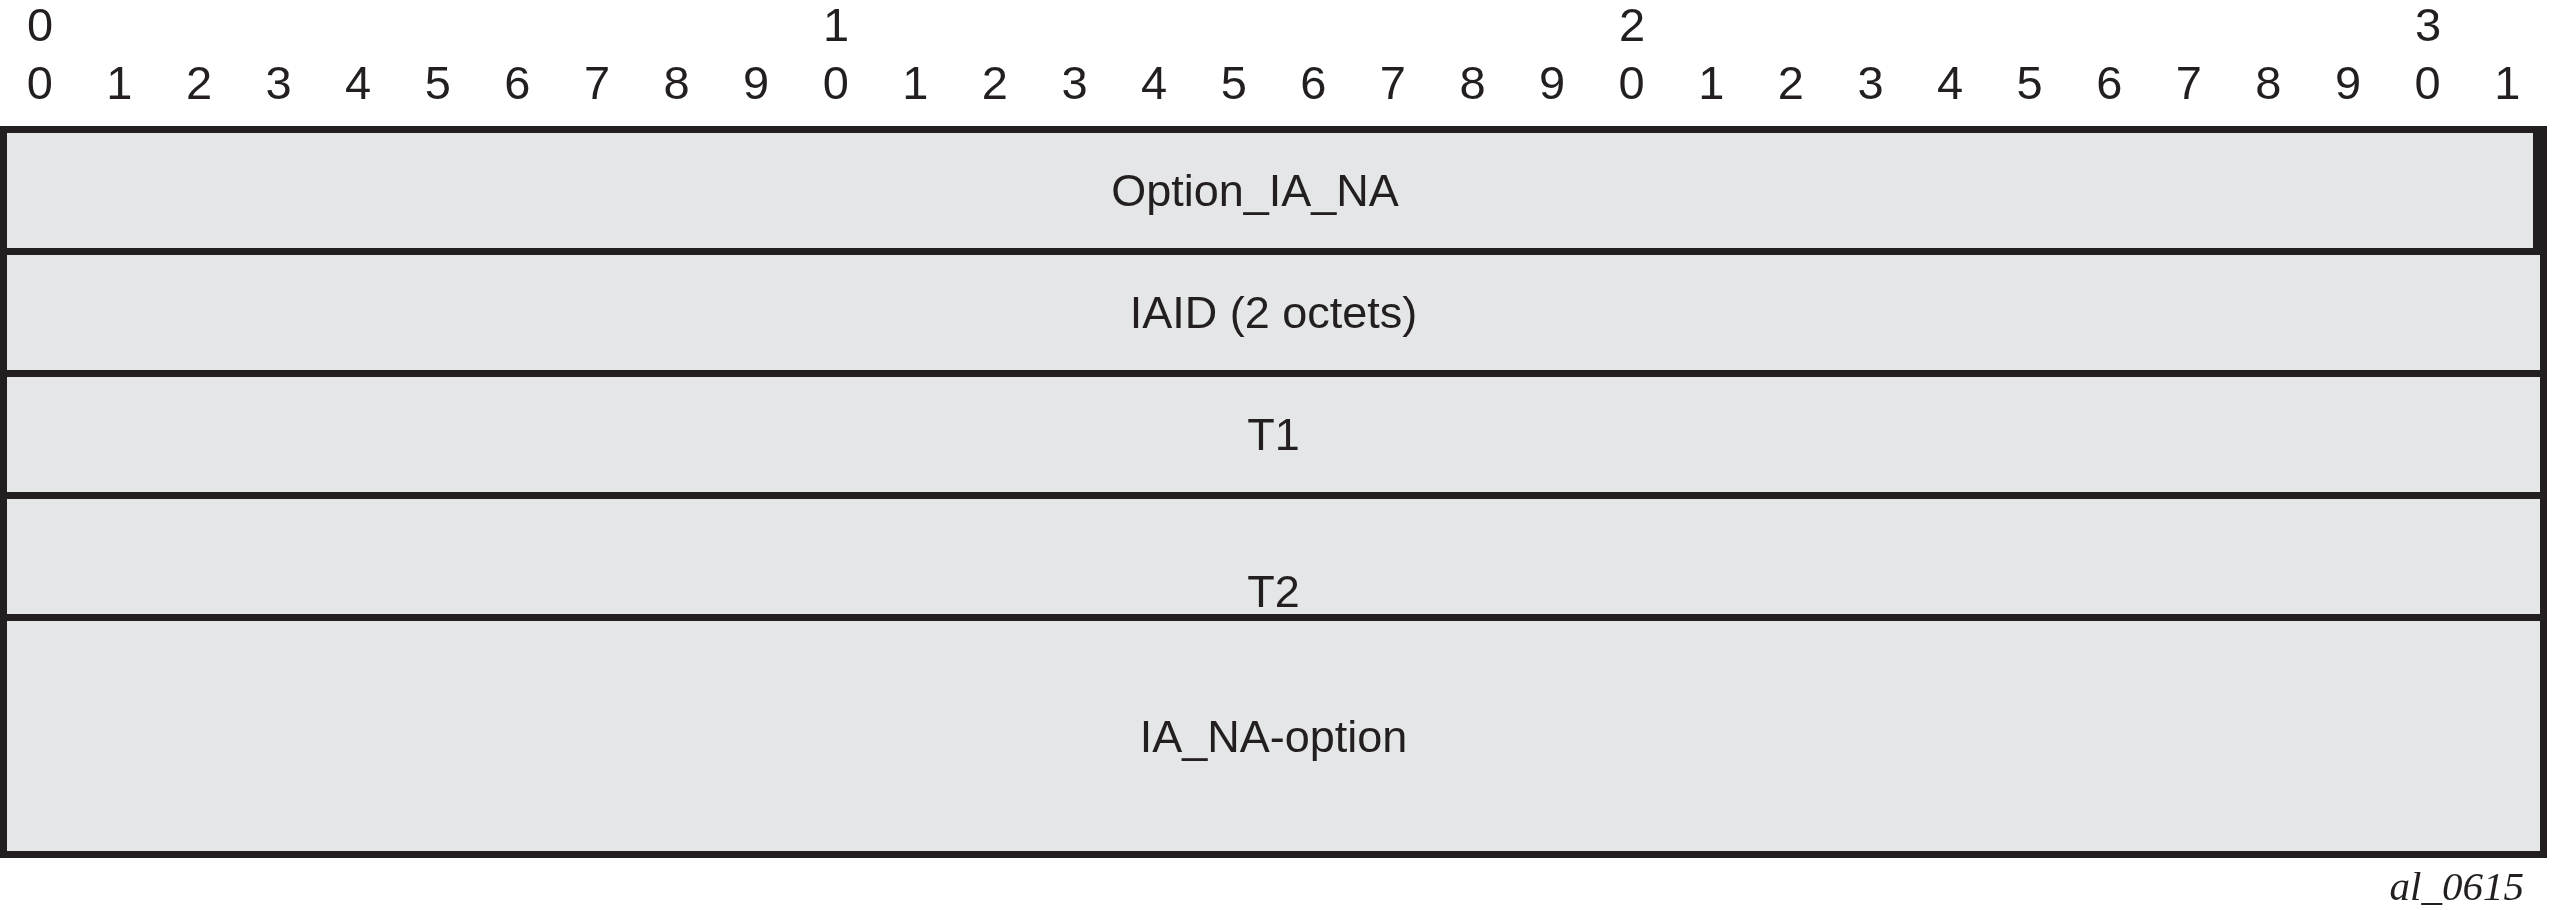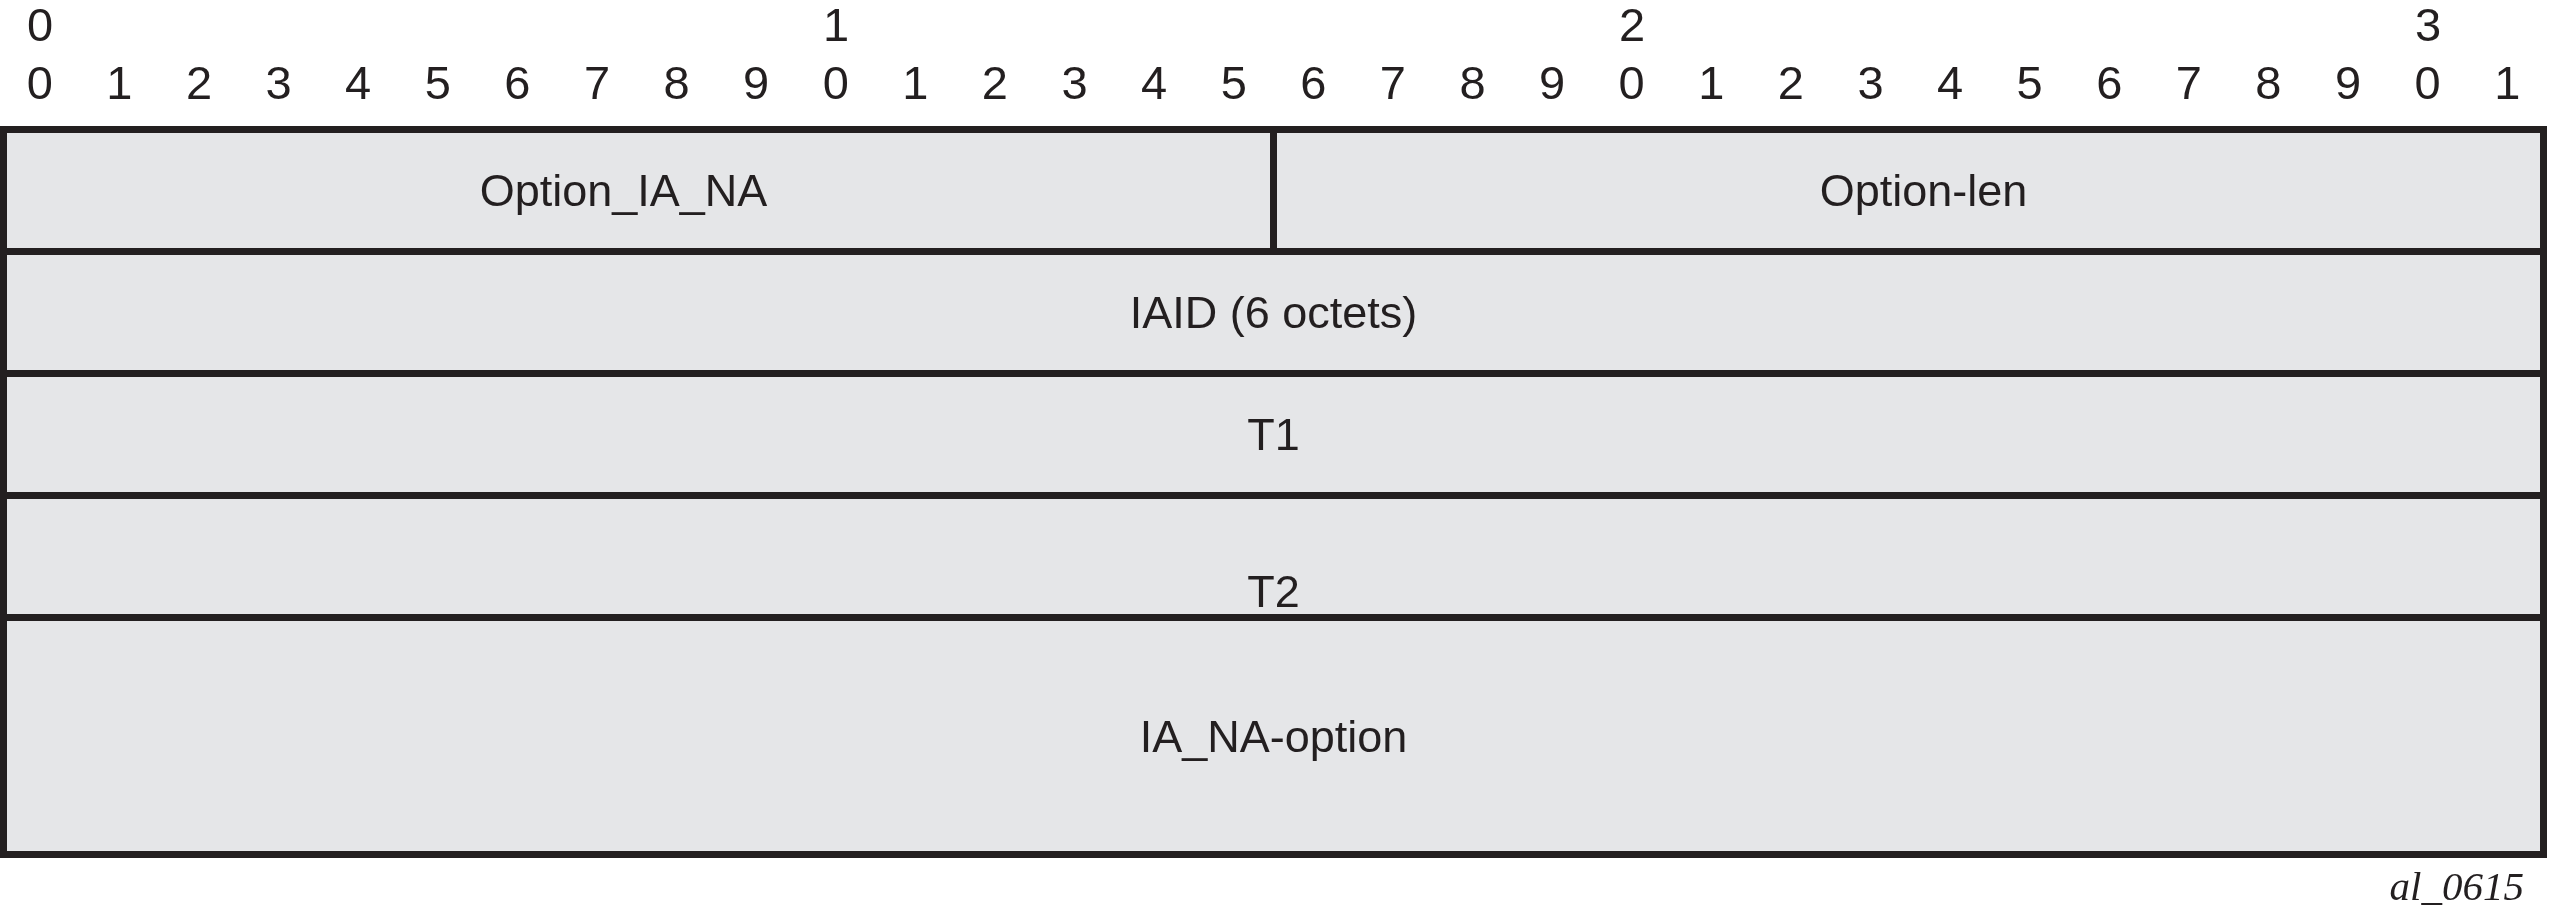--- a/index.html
+++ b/index.html
@@ -137,25 +137,24 @@
     <div class="bit-label">9</div>
     <div class="bit-label">0</div>
     <div class="bit-label">1</div>
   </div>
 
 <div class="packet-table">
 
   <div class="packet-row" style="flex-grow: 1; gap: 30px;">
     <div class="field-cell">Option_IA_NA</div>
     <div class="v-divider"></div>
-    <div class="field-cell">Option-len</div>
   </div>
 
   <div class="packet-row" style="flex-grow: 1;">
-    <div class="field-cell">IAID (6 octets)</div>
+    <div class="field-cell">IAID (2 octets)</div>
   </div>
 
   <div class="packet-row" style="flex-grow: 1; justify-content: center;">
     <div class="field-cell">T1</div>
   </div>
 
   <div class="packet-row" style="flex-grow: 1; align-items: flex-end;">
     <div class="field-cell">T2</div>
   </div>
 

